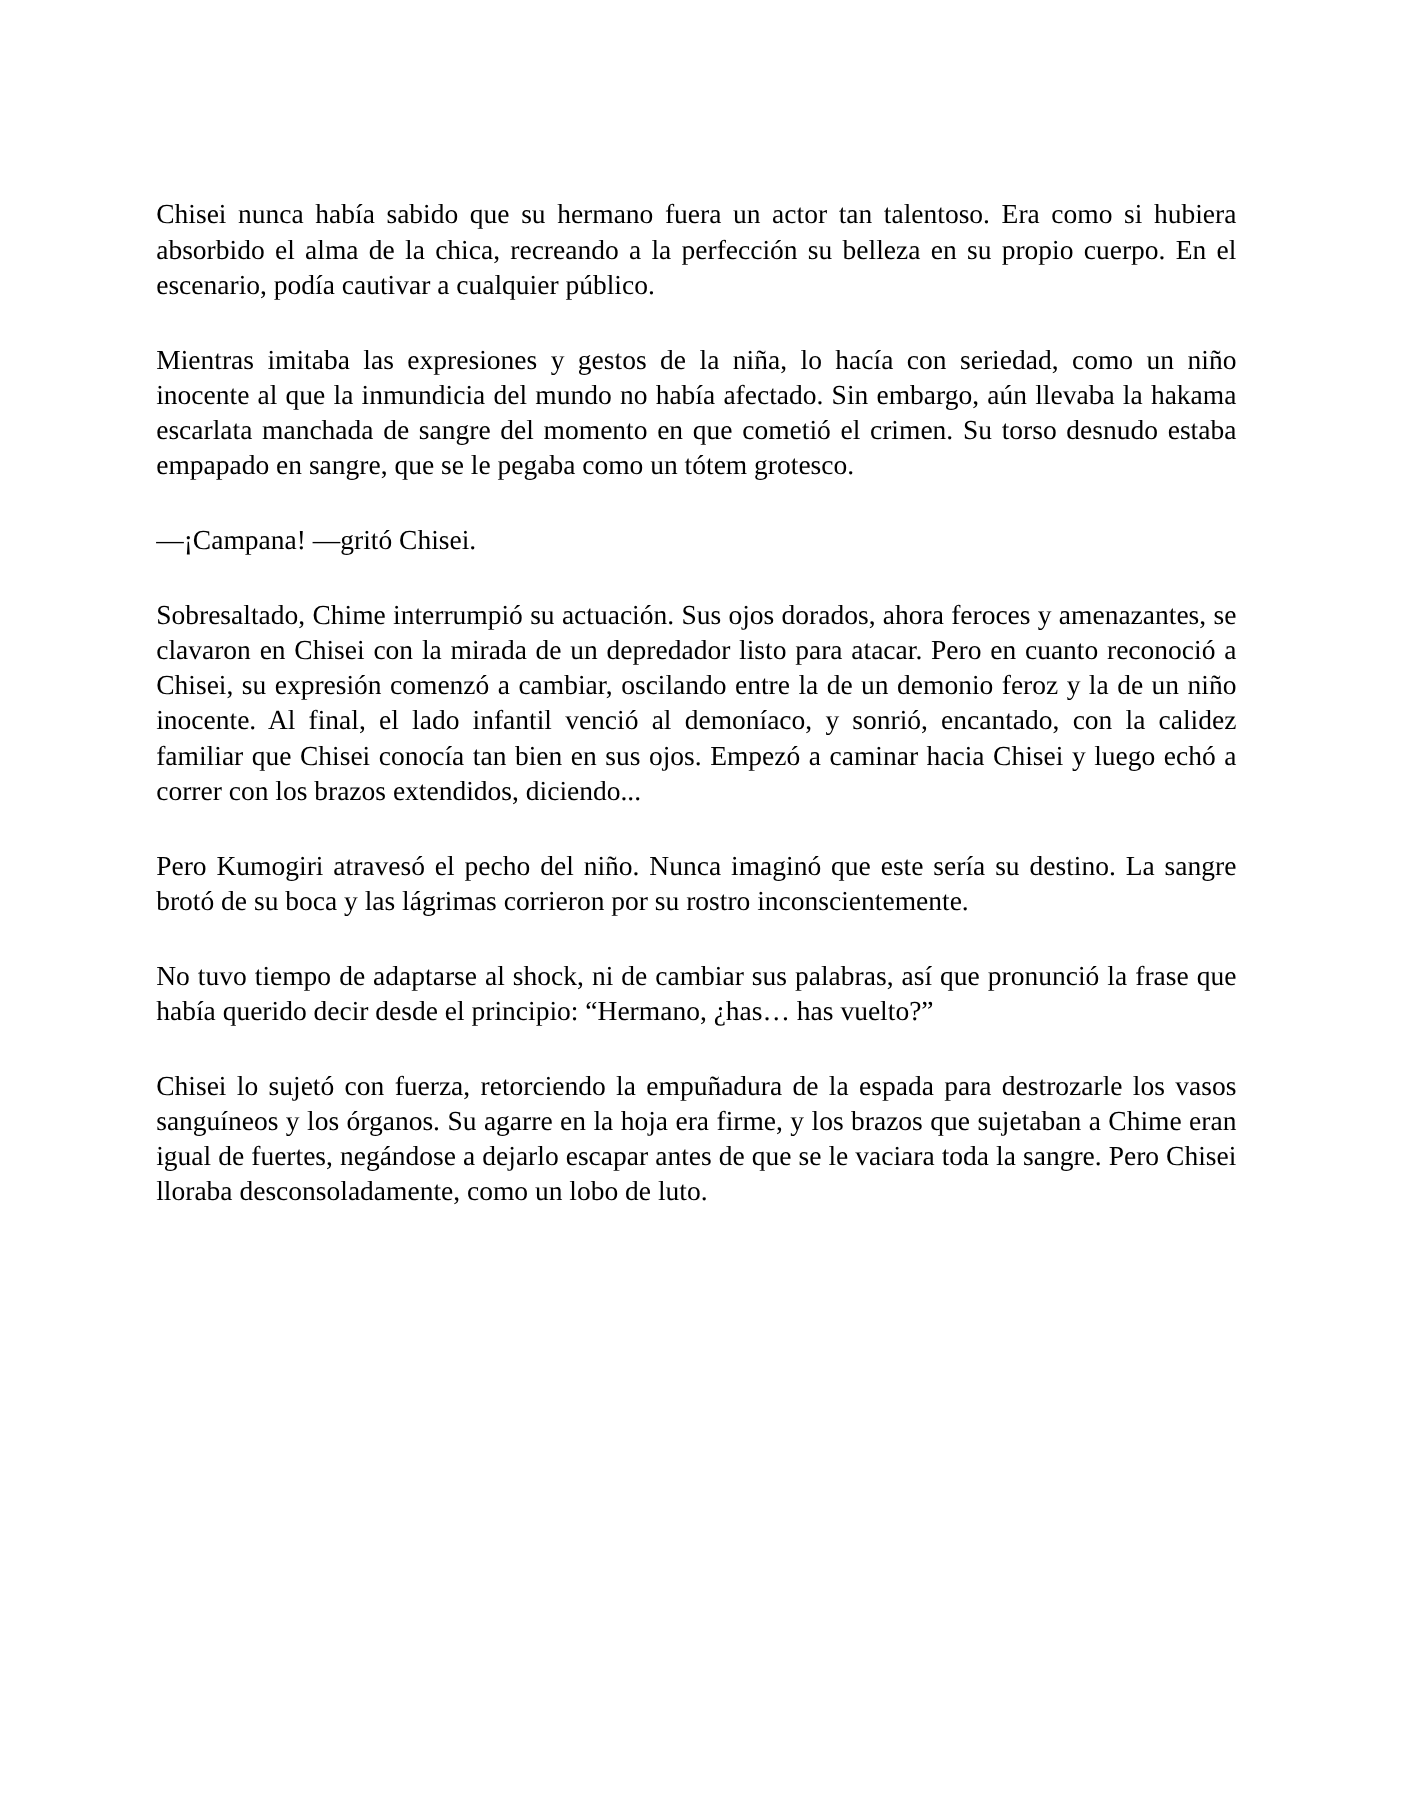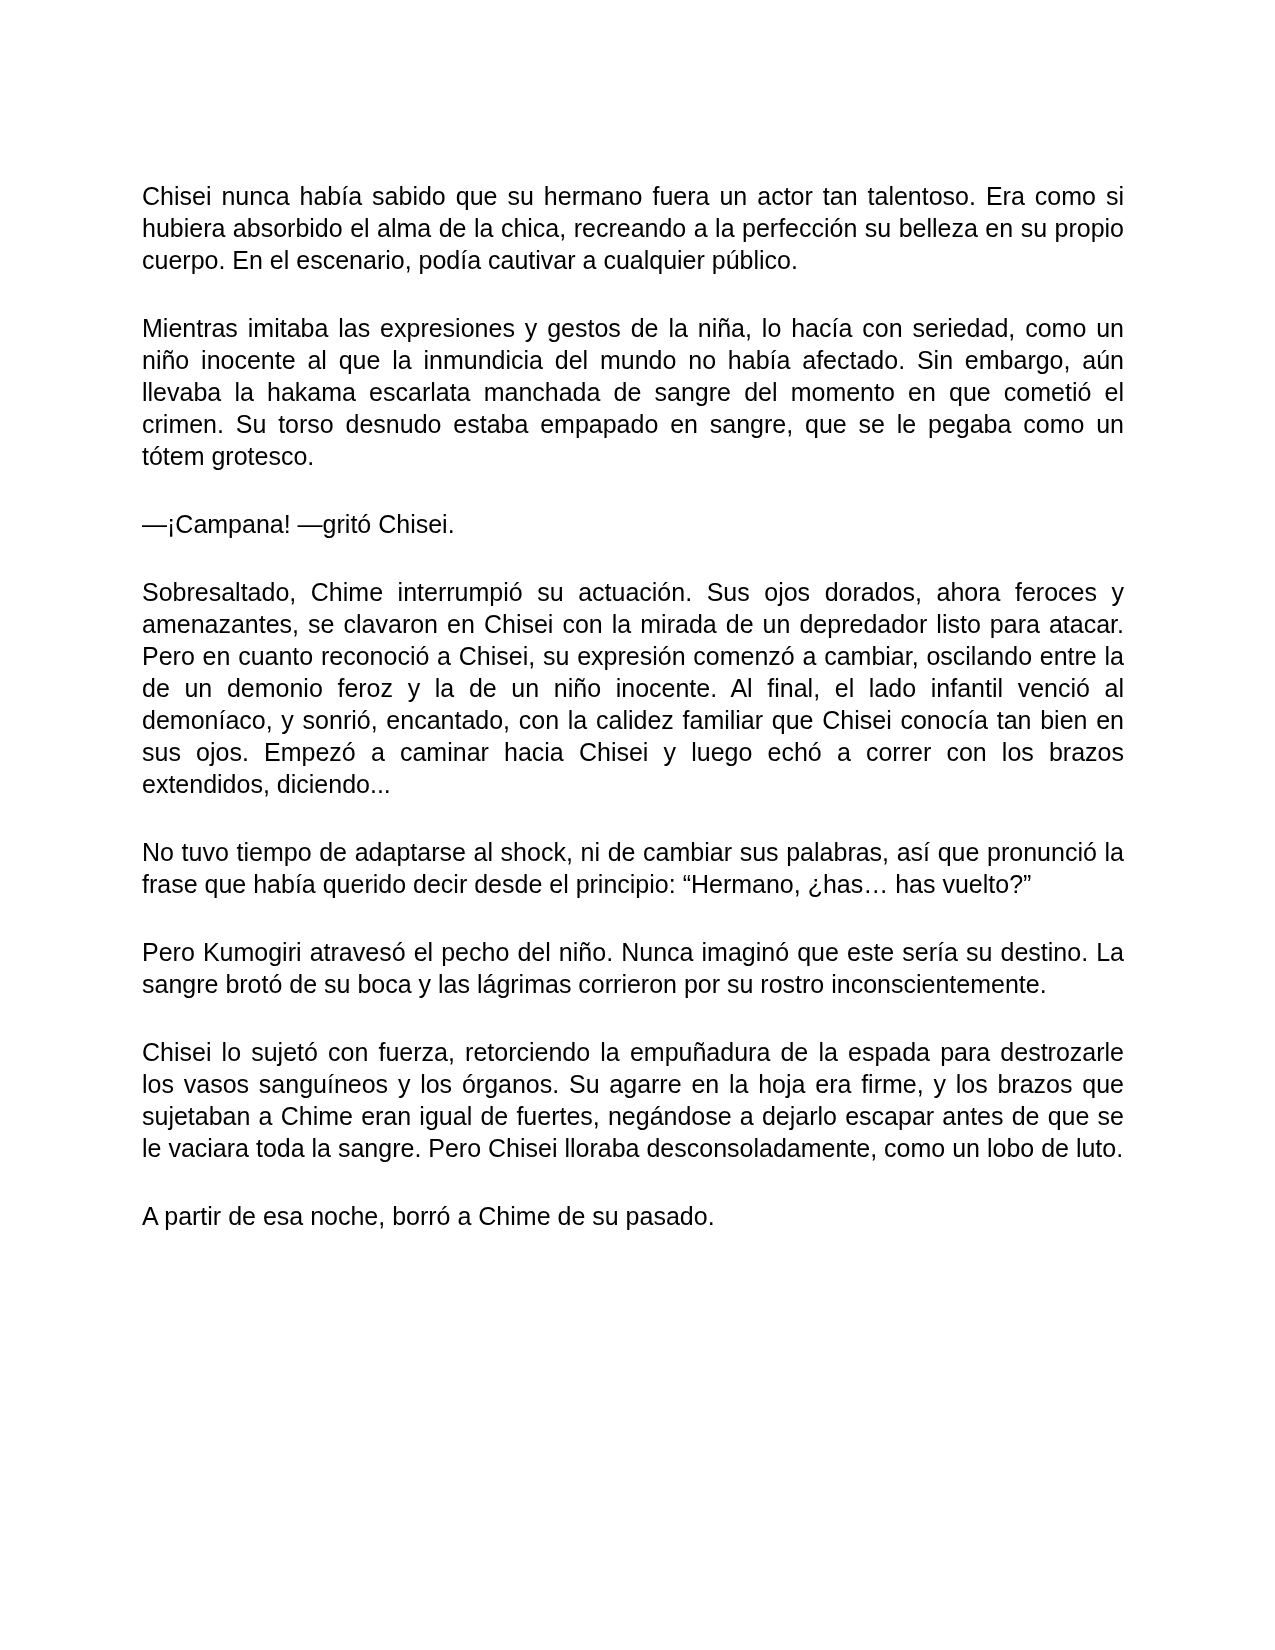--- a/index.html
+++ b/index.html
@@ -6,21 +6,21 @@
     margin: 0;
     padding: 0;
     background: #ffffff;
   }
   .page {
     position: relative;
     width: 1275px;
     height: 1650px;
     background: #ffffff;
     color: #000000;
-    font-family: Liberation Sans, sans-serif;
+    font-family: Liberation Serif, serif;
     overflow: hidden;
   }
   .text-body {
     position: absolute;
     left: 142px;
     top: 180px;
     width: 982px;
   }
   .para {
     margin: 0 0 36px 0;
@@ -47,18 +47,17 @@
 </style>
 </head>
 <body>
 
 <div class="page">
   <div class="text-body">
     <p class="para">Chisei nunca había sabido que su hermano fuera un actor tan talentoso. Era como si hubiera absorbido el alma de la chica, recreando a la perfección su belleza en su propio cuerpo. En el escenario, podía cautivar a cualquier público.</p>
     <p class="para">Mientras imitaba las expresiones y gestos de la niña, lo hacía con seriedad, como un niño inocente al que la inmundicia del mundo no había afectado. Sin embargo, aún llevaba la hakama escarlata manchada de sangre del momento en que cometió el crimen. Su torso desnudo estaba empapado en sangre, que se le pegaba como un tótem grotesco.</p>
     <p class="para">—¡Campana! —gritó Chisei.</p>
     <p class="para">Sobresaltado, Chime interrumpió su actuación. Sus ojos dorados, ahora feroces y amenazantes, se clavaron en Chisei con la mirada de un depredador listo para atacar. Pero en cuanto reconoció a Chisei, su expresión comenzó a cambiar, oscilando entre la de un demonio feroz y la de un niño inocente. Al final, el lado infantil venció al demoníaco, y sonrió, encantado, con la calidez familiar que Chisei conocía tan bien en sus ojos. Empezó a caminar hacia Chisei y luego echó a correr con los brazos extendidos, diciendo...</p>
+    <p class="para">Pero Kumogiri atravesó el pecho del niño. Nunca imaginó que este sería su destino. La sangre brotó de su boca y las lágrimas corrieron por su rostro inconscientemente.</p>
     <p class="para">No tuvo tiempo de adaptarse al shock, ni de cambiar sus palabras, así que pronunció la frase que había querido decir desde el principio: “Hermano, ¿has… has vuelto?”</p>
-    <p class="para">Pero Kumogiri atravesó el pecho del niño. Nunca imaginó que este sería su destino. La sangre brotó de su boca y las lágrimas corrieron por su rostro inconscientemente.</p>
     <p class="para">Chisei lo sujetó con fuerza, retorciendo la empuñadura de la espada para destrozarle los vasos sanguíneos y los órganos. Su agarre en la hoja era firme, y los brazos que sujetaban a Chime eran igual de fuertes, negándose a dejarlo escapar antes de que se le vaciara toda la sangre. Pero Chisei lloraba desconsoladamente, como un lobo de luto.</p>
-    <p class="para">A partir de esa noche, borró a Chime de su pasado.</p>
   </div>
 </div>
 
 </body></html>

